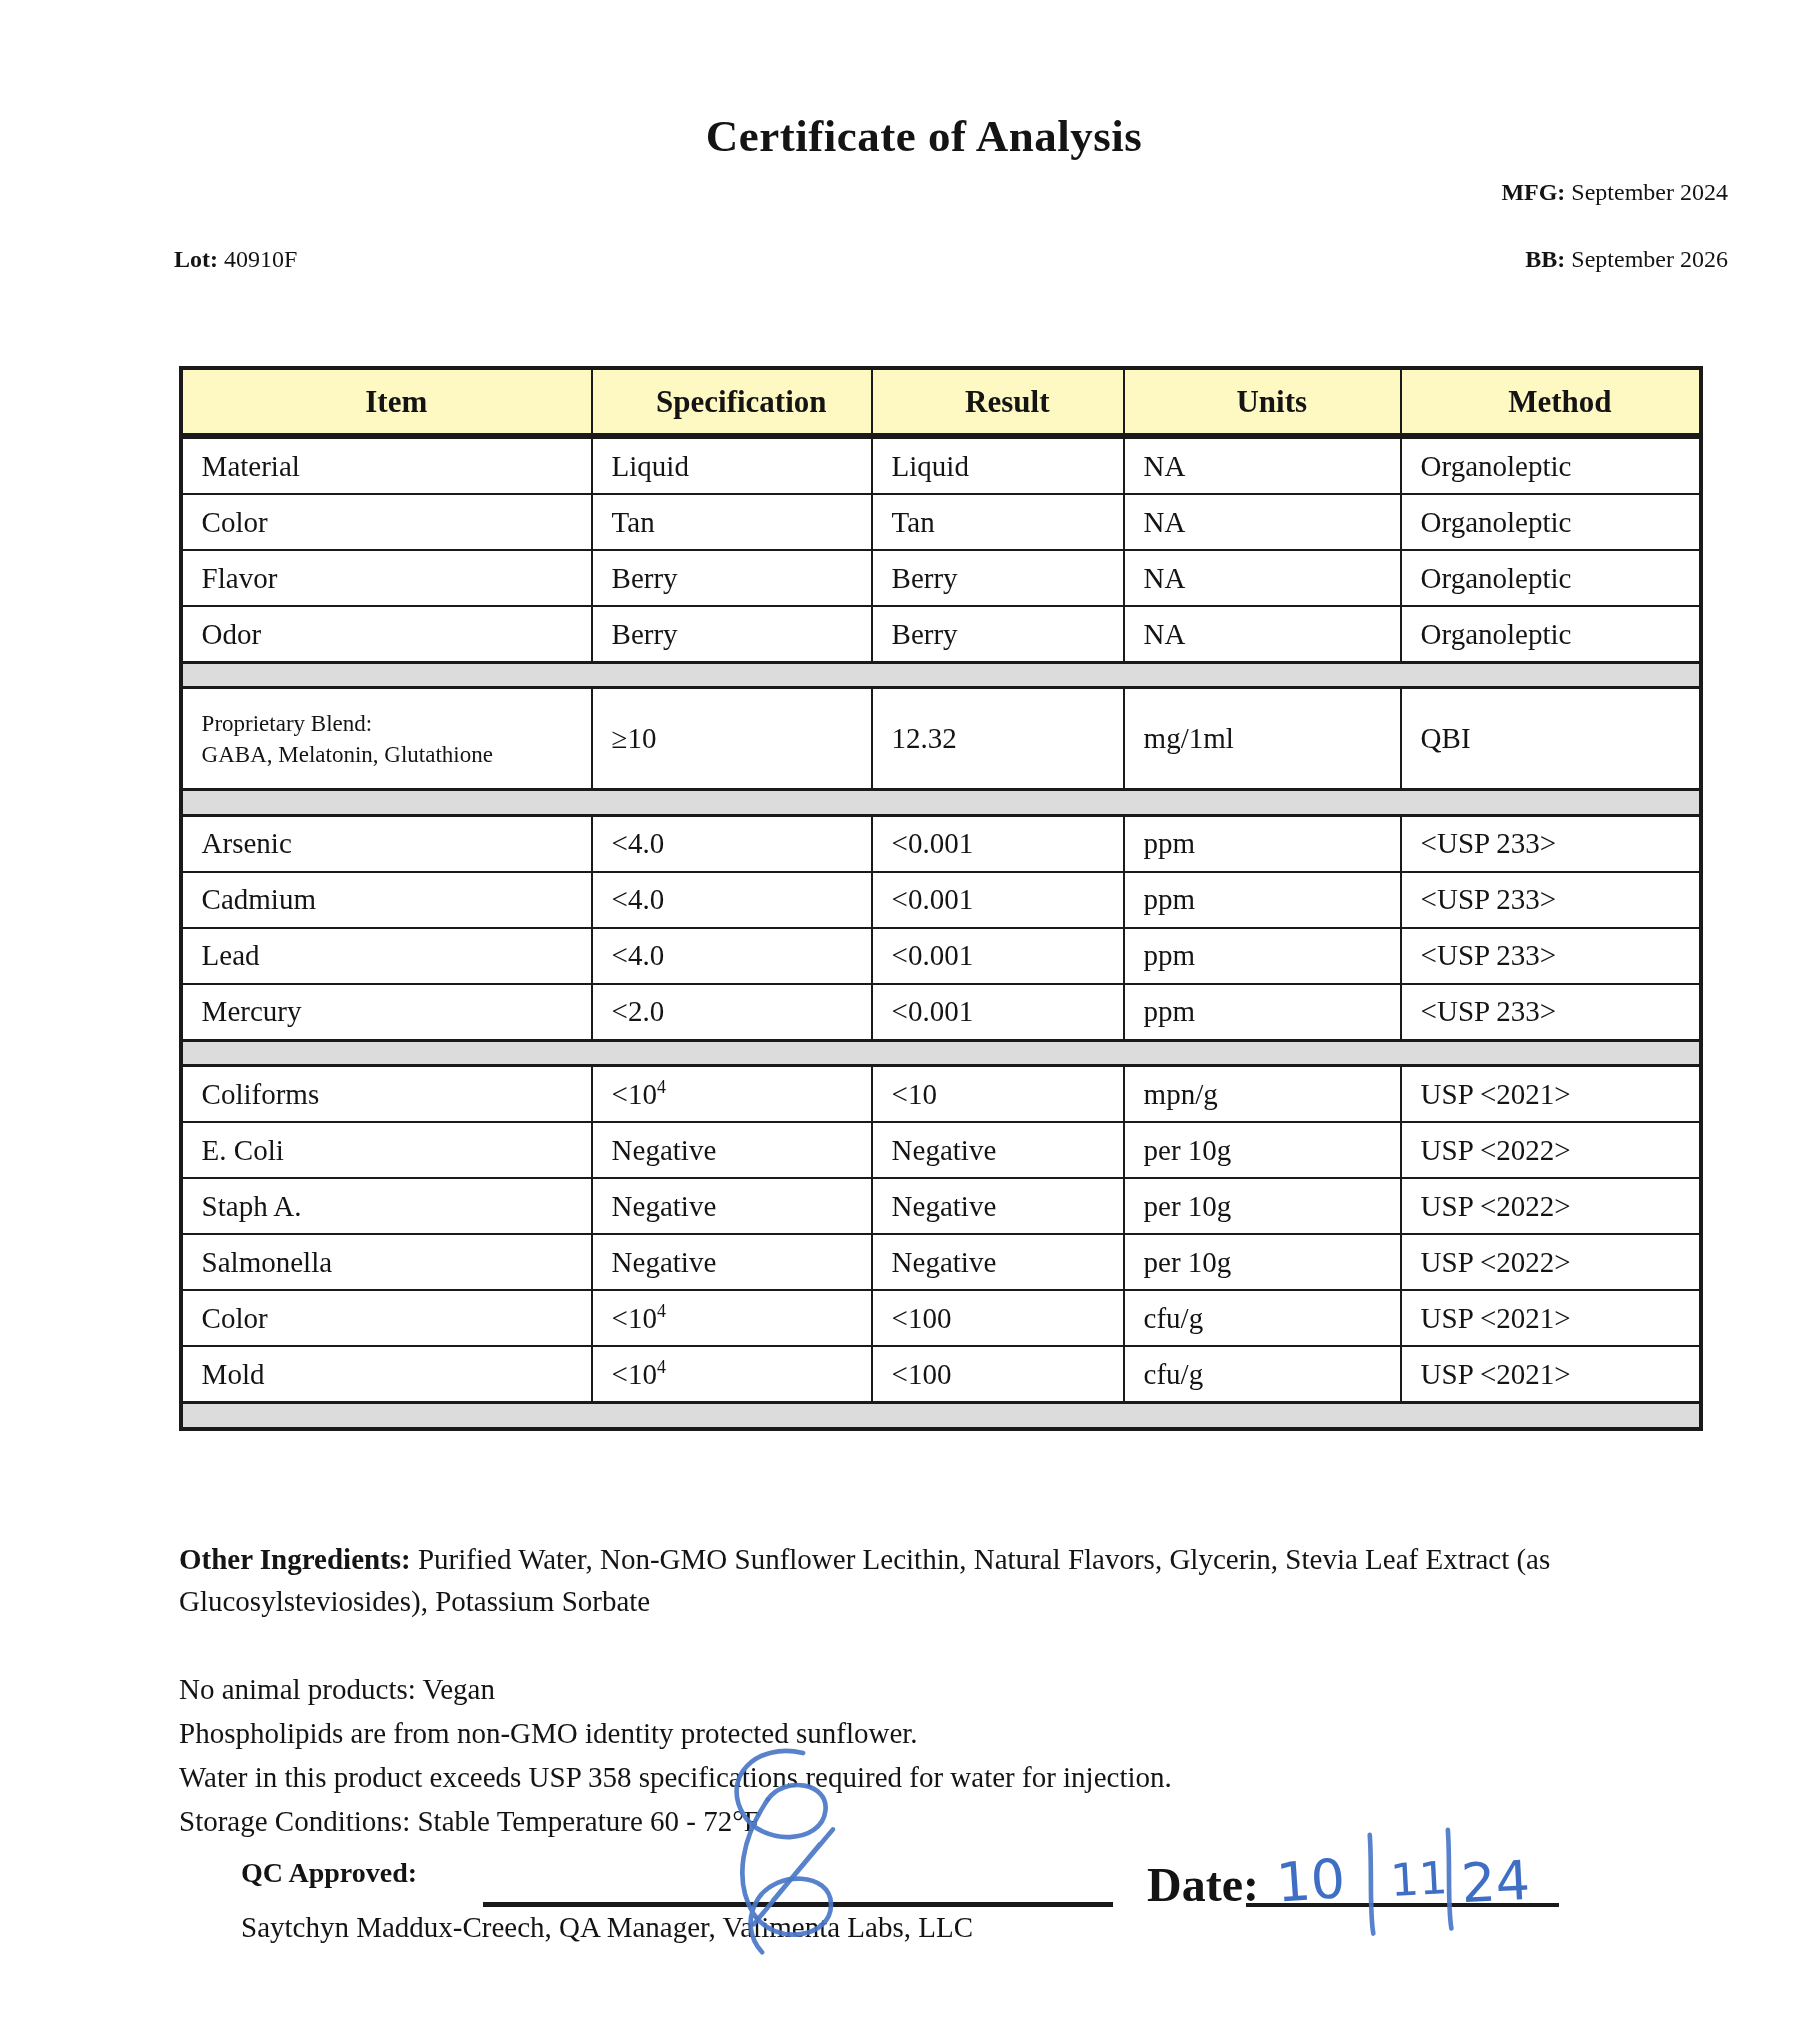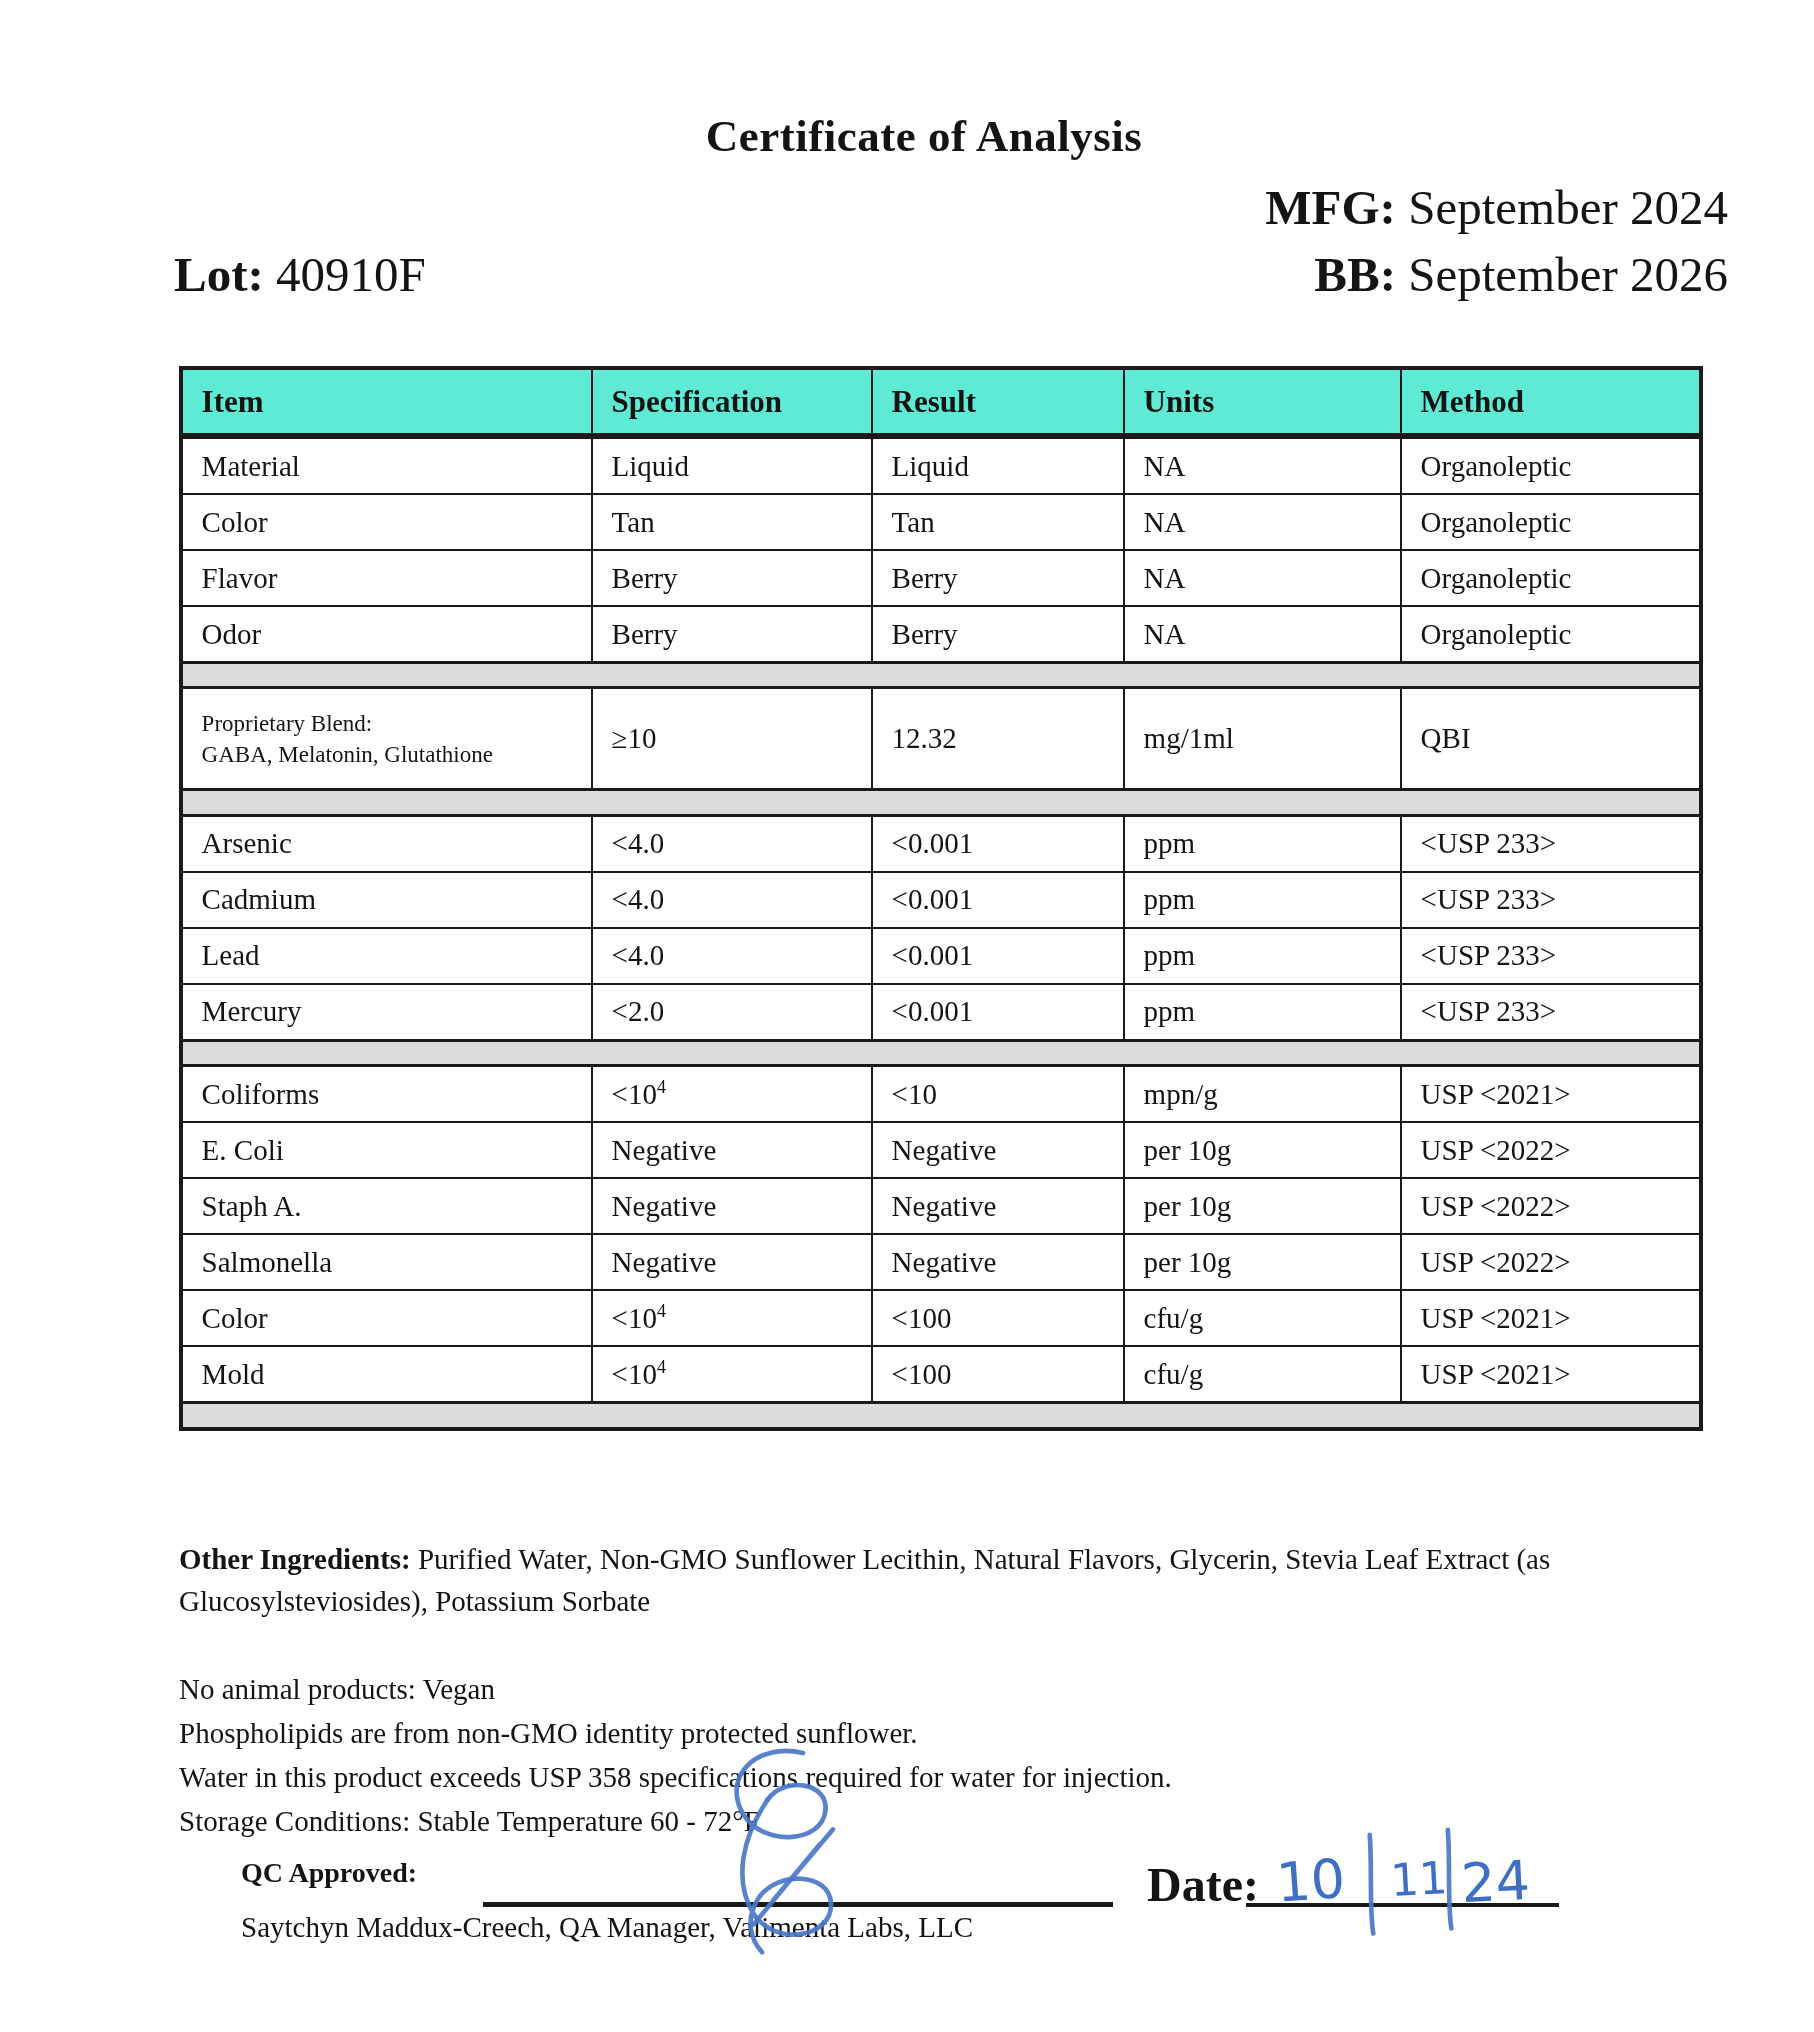--- a/index.html
+++ b/index.html
@@ -11,36 +11,36 @@
     color:#141414;
     overflow:hidden;
     margin-left:17px;
   }
   
   .doc-title{
     position:absolute; top:110px; left:0; width:100%;
     text-align:center; font-size:45px; font-weight:bold; letter-spacing:0.5px;
     margin:0;
   }
-  .hline{position:absolute; font-size:49px; white-space:nowrap;}
+  .hline{position:absolute; font-size:24px; white-space:nowrap;}
   .mfg-line{top:179px; right:103px;}
   .bb-line {top:246px; right:103px;}
   .lot-line{top:246px; left:157px;}
   .b{font-weight:bold;}
   
   table.coa{
     position:absolute; left:162px; top:366px; width:1520px;
     border-collapse:collapse; table-layout:fixed;
     border:4.7px solid #1a1a1a;
   }
   table.coa th{
-    background:#5eead4;
+    background:#fef9c3;
     border:2.8px solid #1a1a1a; border-bottom:6.5px solid #1a1a1a;
     height:63px; font-size:31px; font-weight:bold;
-    text-align:left; padding:0 0 0 18.6px; vertical-align:middle;
+    text-align:center; padding:0 0 0 18.6px; vertical-align:middle;
   }
   table.coa td{
     border:2.8px solid #1a1a1a;
     height:54px; font-size:29px;
     text-align:left; padding:0 0 0 18.6px; vertical-align:middle;
     background:#ffffff;
   }
   table.coa tr.blend td{height:99px;}
   table.coa td.small-item{font-size:23px; line-height:1.35;}
   table.coa tr.sep td{

